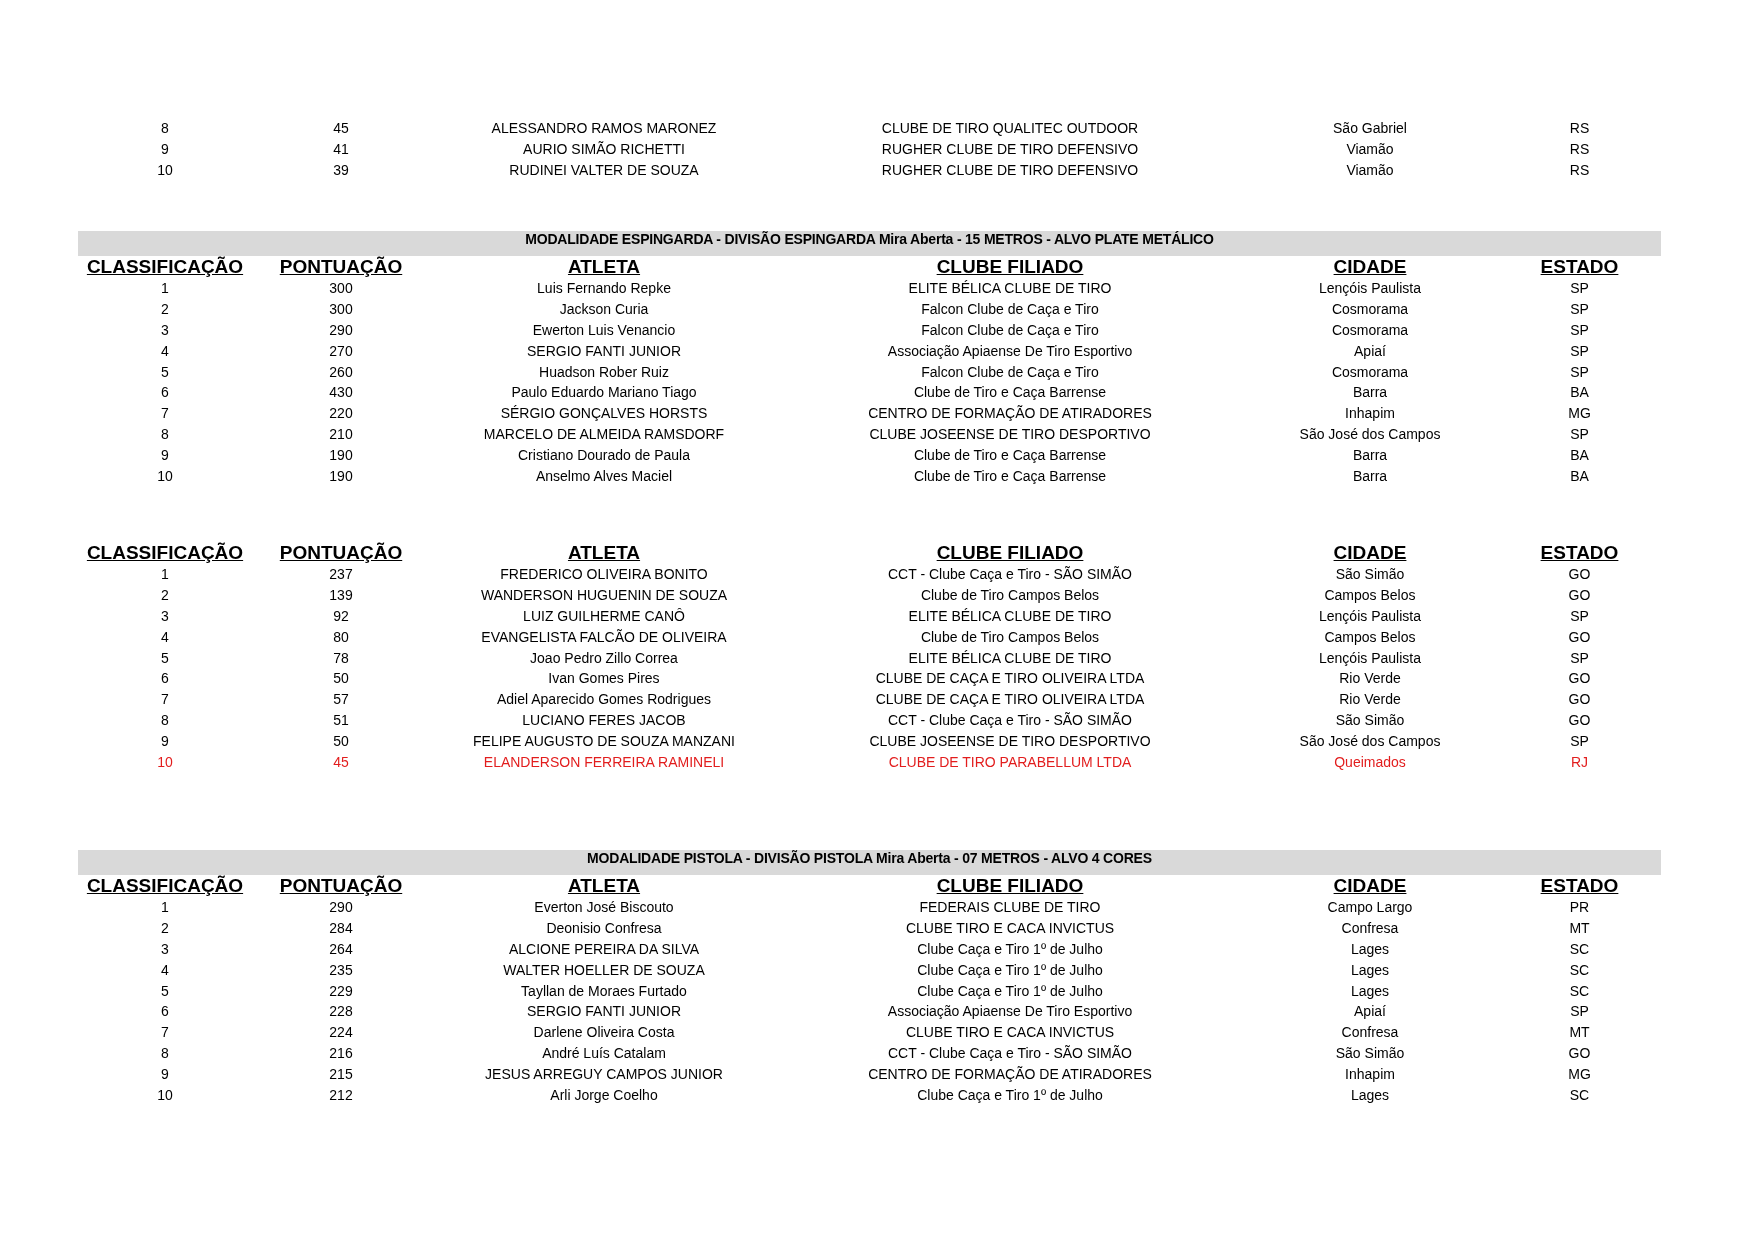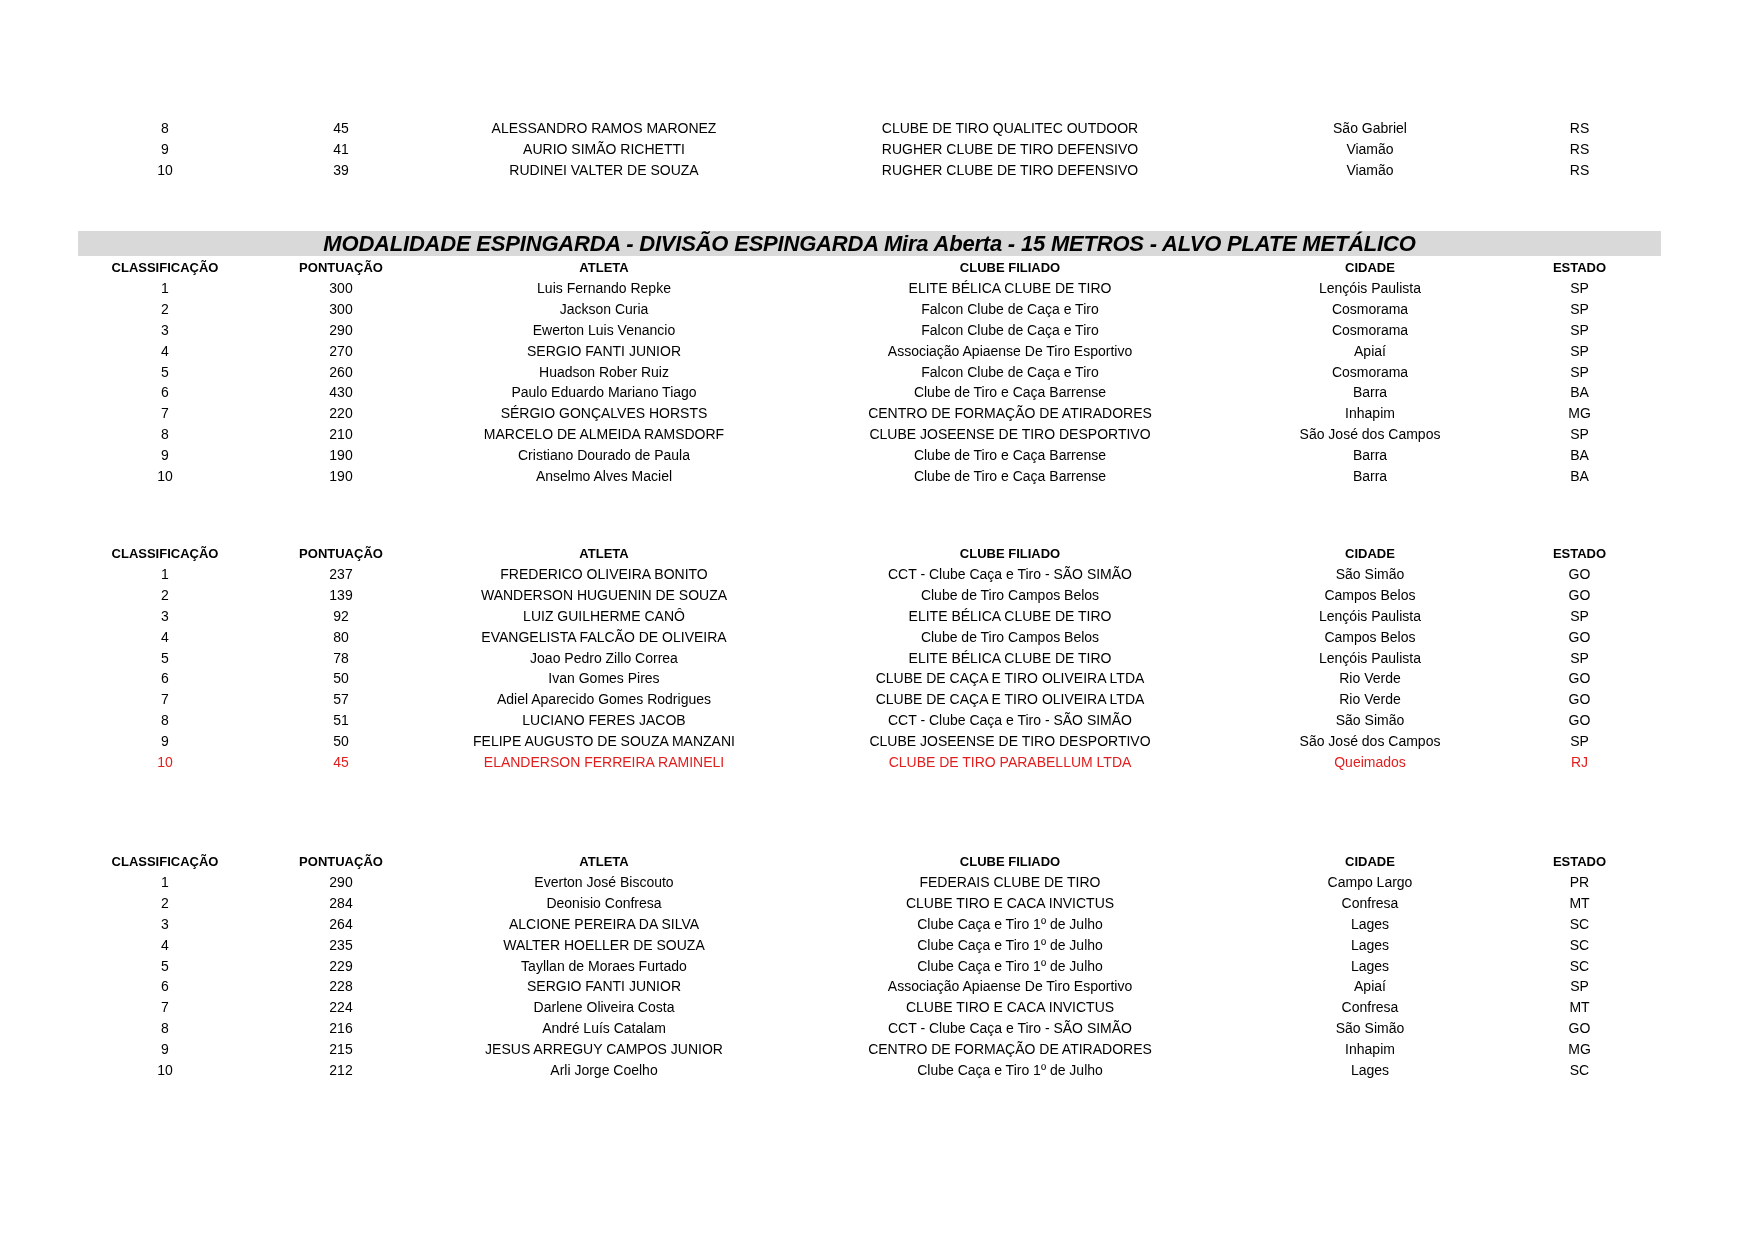--- a/index.html
+++ b/index.html
@@ -4,27 +4,27 @@
 <style>
   html,body{margin:0;padding:0}
   body{
     width:1755px;height:1241px;background:#ffffff;position:relative;overflow:hidden;
     font-family:"Liberation Sans",sans-serif;color:#000;
   }
   .block{position:absolute;left:78px;width:1583px}
   .grid{display:grid;grid-template-columns:174px 178px 348px 464px 256px 163px}
   .bar{
     height:25px;background:var(--bar-bg,#d9d9d9);
-    display:flex;align-items:center;justify-content:center;
-    font-weight:bold;font-size:22px;letter-spacing:-0.2px;white-space:nowrap;font-style:italic;
+    display:flex;justify-content:center;
+    font-weight:bold;font-size:14px;letter-spacing:-0.2px;white-space:nowrap;
   }
   .header-row{height:22px;align-items:center}
   .hcell{
     display:flex;align-items:center;justify-content:center;
-    font-weight:bold;font-size:13px;white-space:nowrap;
+    font-weight:bold;font-size:19px;white-space:nowrap;text-decoration:underline;
   }
   .trow{height:20.8px;align-items:center}
   .cell{
     display:flex;align-items:center;justify-content:center;
     font-size:14px;line-height:1;white-space:nowrap;
   }
   .hl .cell{color:var(--hl-color,#e21d1d)}
 </style>
 </head>
 <body style="background: rgb(255, 255, 255); color: rgb(0, 0, 0);">
@@ -241,20 +241,23 @@
         <div class="cell">45</div>
         <div class="cell">ELANDERSON FERREIRA RAMINELI</div>
         <div class="cell">CLUBE DE TIRO PARABELLUM LTDA</div>
         <div class="cell">Queimados</div>
         <div class="cell">RJ</div>
       </div>
     </div>
 </div>
 
 <div class="block" style="top:850px">
+  <div class="bar">
+    <span>MODALIDADE PISTOLA - DIVISÃO PISTOLA Mira Aberta - 07 METROS - ALVO 4 CORES</span>
+  </div>
   <div class="header-row grid">
       <div class="hcell">CLASSIFICAÇÃO</div>
       <div class="hcell">PONTUAÇÃO</div>
       <div class="hcell">ATLETA</div>
       <div class="hcell">CLUBE FILIADO</div>
       <div class="hcell">CIDADE</div>
       <div class="hcell">ESTADO</div>
     </div>
   <div class="rows">
       <div class="trow grid">

